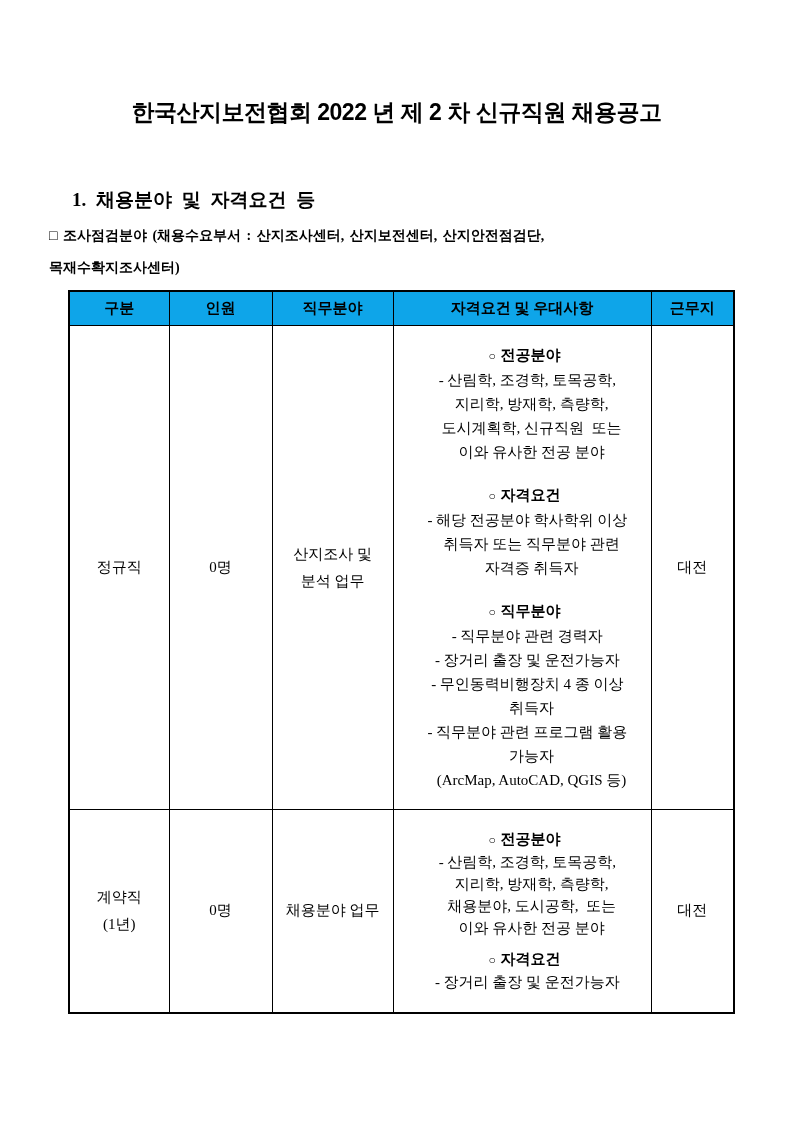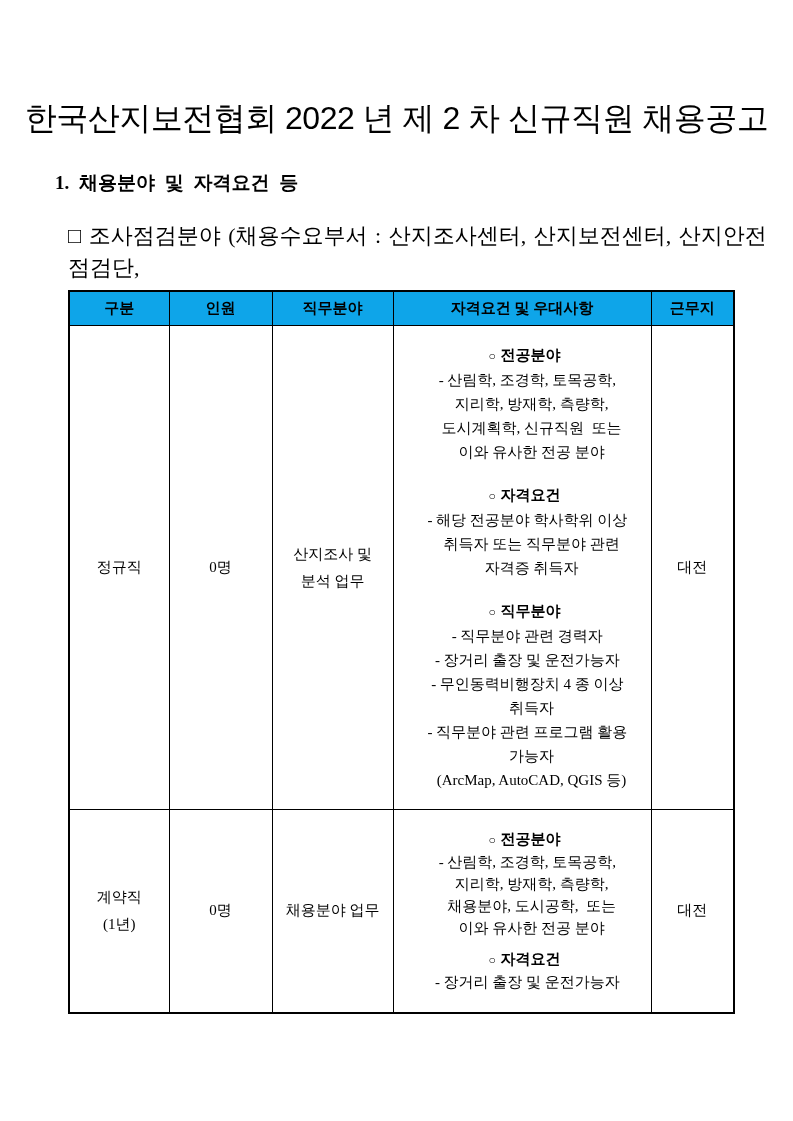--- a/index.html
+++ b/index.html
@@ -5,31 +5,31 @@
   html,body { margin:0; padding:0; }
   body {
     width:793px; height:1121px; background:#ffffff; color:#000000;
     font-family:"Liberation Serif","DejaVu Serif",serif;
     position:relative; overflow:hidden;
   }
   .doc-title {
     position:absolute; top:97px; left:0; width:793px;
     text-align:center; margin:0;
     font-family:"Liberation Sans","DejaVu Sans",sans-serif;
-    font-weight:400; font-size:32px; letter-spacing:-0.5px;
+    font-weight:700; font-size:23px; letter-spacing:-0.5px;
     white-space:pre-wrap;
   }
   .sec-heading {
-    position:absolute; top:170px; left:55px; margin:0;
+    position:absolute; top:170px; left:55px; margin:17px;
     font-size:19px; font-weight:bold; word-spacing:5px;
     white-space:pre-wrap;
   }
   .subsec {
-    position:absolute; top:220px; left:68px; width:705px;
-    font-size:22px; font-weight:normal; line-height:32px; word-spacing:2px;
+    position:absolute; top:220px; left:49px; width:705px;
+    font-size:14px; font-weight:bold; line-height:32px; word-spacing:2px;
   }
   .subsec div { white-space:pre-wrap; }
 
   table.recruit {
     position:absolute; top:290px; left:68px; width:665px;
     border-collapse:collapse; table-layout:fixed;
     font-size:15px; border:2px solid #000;
   }
   table.recruit th, table.recruit td { border:1px solid #000; padding:0; }
   table.recruit thead th {

